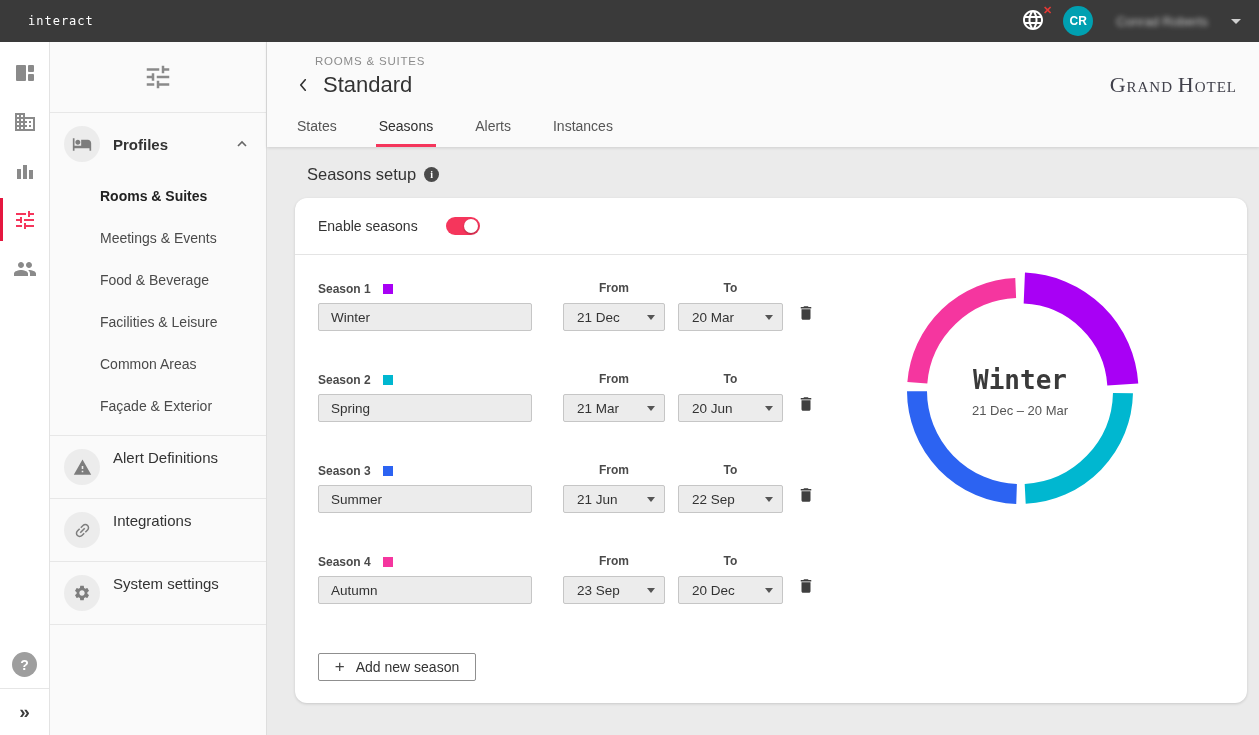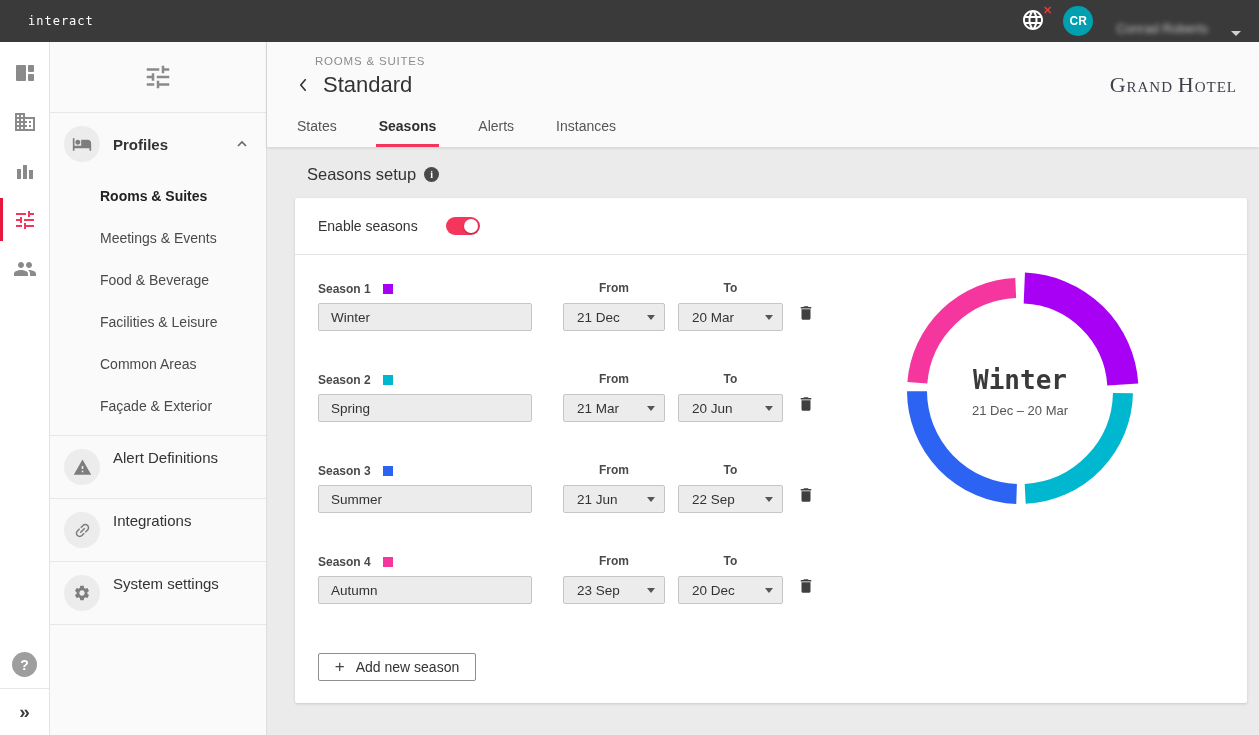--- a/index.html
+++ b/index.html
@@ -63,29 +63,29 @@
   .breadcrumb { font-size:11.5px; color:#8c8c8c; letter-spacing:.8px; margin-left:24px; }
   .title-row { display:flex; align-items:center; margin-top:5px; gap:8px; }
   .back-btn { width:24px; height:24px; display:flex; align-items:center; justify-content:center; cursor:pointer; }
   .page-title { font-size:22px; color:#333; }
   .brand { position:absolute; right:22px; top:30px; font-family:"Liberation Serif", serif;
            color:#41414b; letter-spacing:1px; font-size:15px; }
   .brand .big { font-size:22px; }
   .tabs { display:flex; margin-top:11px; padding-left:3px; }
   .tab { margin-right:36px; padding:9px 3px 10px; font-size:14px; color:#555; cursor:pointer;
          border-bottom:3px solid transparent; }
-  .tab.active { color:#2f2f2f; font-weight:bold; border-bottom-color:#f5365c; }
+  .tab.active { color:#2f2f2f; font-weight:normal; border-bottom-color:#f5365c; }
 
   .main-content { flex:1; padding:10px 12px 14px 28px; }
   .section-title { display:flex; align-items:center; gap:8px; margin:8px 12px 14px; font-size:16.5px; color:#333; }
   .info-icon { width:15px; height:15px; border-radius:50%; background:#4a4a4a; color:#fff;
                display:inline-flex; align-items:center; justify-content:center;
                font-size:10px; font-weight:bold; font-family:"Liberation Serif", serif; cursor:pointer; }
 
-  .card { background:#fff; position:relative; height:505px; border-radius:2px;
+  .card { background:#fff; position:relative; height:505px; border-radius:12px;
           box-shadow:0 1px 3px rgba(0,0,0,.15); }
   .enable-row { height:57px; display:flex; align-items:center; padding-left:23px;
                 border-bottom:1px solid #e4e4e4; }
   .enable-label { font-size:14px; color:#333; }
   .toggle { margin-left:28px; width:34px; height:18px; border-radius:9px; background:#f5365c;
             position:relative; cursor:pointer; }
   .toggle-knob { position:absolute; right:2px; top:2px; width:14px; height:14px; border-radius:50%;
                  background:#fff; box-shadow:0 1px 2px rgba(0,0,0,.3); }
 
   .form { padding:26px 0 0 23px; }
@@ -123,21 +123,21 @@
 
 <div class="topbar">
   <div class="logo mono">interact</div>
   <div class="topbar-right">
     <div class="globe-wrap">
       <svg width="24" height="24" viewBox="0 0 24 24" fill="#fff">
           <path d="M11.99 2C6.47 2 2 6.48 2 12s4.47 10 9.99 10C17.52 22 22 17.52 22 12S17.52 2 11.99 2zm6.93 6h-2.95c-.32-1.25-.78-2.45-1.38-3.56 1.84.63 3.37 1.91 4.33 3.56zM12 4.04c.83 1.2 1.48 2.53 1.91 3.96h-3.82c.43-1.43 1.08-2.76 1.91-3.96zM4.26 14C4.1 13.36 4 12.69 4 12s.1-1.36.26-2h3.38c-.08.66-.14 1.32-.14 2 0 .68.06 1.34.14 2H4.26zm.82 2h2.95c.32 1.25.78 2.45 1.38 3.56-1.84-.63-3.37-1.9-4.33-3.56zm2.95-8H5.08c.96-1.66 2.49-2.93 4.33-3.56C8.81 5.55 8.35 6.75 8.03 8zM12 19.96c-.83-1.2-1.48-2.53-1.91-3.96h3.82c-.43 1.43-1.08 2.76-1.91 3.96zM14.34 14H9.66c-.09-.66-.16-1.32-.16-2 0-.68.07-1.35.16-2h4.68c.09.65.16 1.32.16 2 0 .68-.07 1.34-.16 2zm.25 5.56c.6-1.11 1.06-2.31 1.38-3.56h2.95c-.96 1.65-2.49 2.93-4.33 3.56zM16.36 14c.08-.66.14-1.32.14-2 0-.68-.06-1.34-.14-2h3.38c.16.64.26 1.31.26 2s-.1 1.36-.26 2h-3.38z"></path>
         </svg>
       <span class="globe-badge">✕</span>
     </div>
-    <div style="display:flex;align-items:flex-end;gap:23px;cursor:pointer;">
+    <div style="display:flex;align-items:center;gap:23px;cursor:pointer;">
       <div class="avatar">CR</div>
       <span class="user-name">Conrad Roberts</span>
       <span class="caret-down-s"></span>
     </div>
   </div>
 </div>
 
 <div class="app">
 
   <div class="rail">

